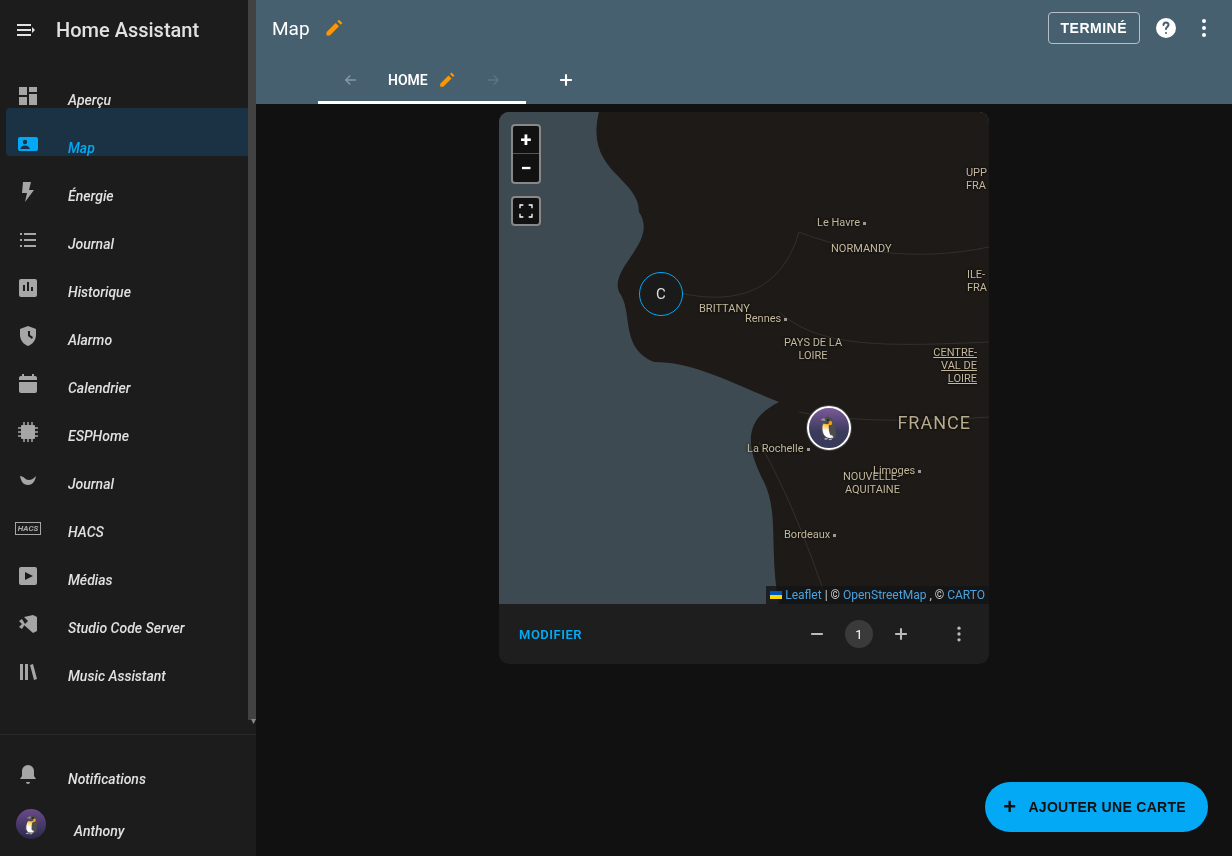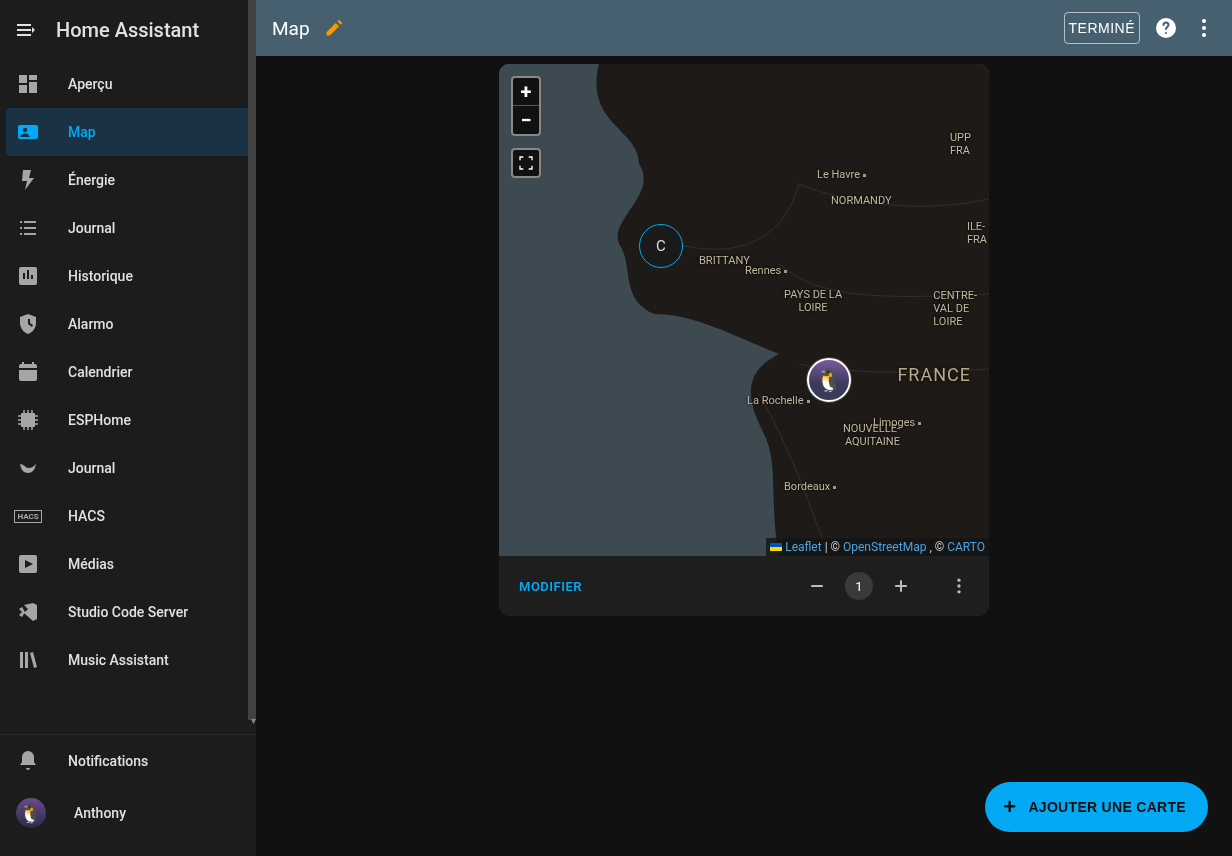--- a/index.html
+++ b/index.html
@@ -10,38 +10,38 @@
 .sidebar{width:256px;background:#1c1c1c;display:flex;flex-direction:column;color:#e1e1e1;position:relative;}
 .sidebar-scroll{flex:0 0 734px;overflow:hidden;position:relative;}
 .sidebar-track{position:absolute;right:0;top:0;width:8px;height:100%;}
 .sidebar-thumb{position:absolute;right:0;top:0;width:8px;height:720px;background:#424242;}
 .sidebar-scroll .indicator-down{position:absolute;right:0;bottom:8px;font-size:10px;color:#888;}
 
 .sb-header{height:60px;display:flex;align-items:center;padding:0 14px;gap:18px;}
 .sb-header .menu-btn{width:24px;height:24px;color:#e1e1e1;}
 .sb-title{font-size:20px;font-weight:500;color:#e1e1e1;}
 
-.sb-item{height:48px;display:flex;align-items:center;padding:0 16px;gap:28px;color:#e1e1e1;cursor:pointer;font-size:14px;font-weight:500;}
+.sb-item{height:48px;display:flex;align-items:flex-end;padding:0 16px;gap:28px;color:#e1e1e1;cursor:pointer;font-size:14px;font-weight:500;font-style:italic;}
 .sb-item .icn{width:24px;height:24px;display:flex;align-items:center;justify-content:center;opacity:.7;}
 .sb-item .icn svg{width:24px;height:24px;}
 .sb-item.active{background:#1b3244;border-radius:4px;margin:0 6px;padding:0 10px;}
 .sb-item.active{color:#03a9f4;}
 .sb-item.active .icn{opacity:1;}
 
 .sb-footer{flex:1;display:flex;flex-direction:column;border-top:1px solid #2a2a2a;}
 .sb-footer .sb-item{height:52px;}
 .avatar{width:30px;height:30px;border-radius:50%;background:linear-gradient(180deg,#6a4a8a 0%,#2a2a4a 100%);display:flex;align-items:center;justify-content:center;font-size:18px;}
 
 
 .main{flex:1;background:#111;display:flex;flex-direction:column;}
 .header{height:56px;background:#46606f;display:flex;align-items:center;padding:0 16px;gap:14px;color:#fff;}
 .header .title{font-size:19px;font-weight:400;}
 .header .edit-icon{color:#ff9800;}
 .header-spacer{flex:1;}
-.btn-done{border:1px solid rgba(255,255,255,.6);background:transparent;color:#fff;font-weight:400;font-size:14px;padding:7px 4px;border-radius:4px;cursor:pointer;letter-spacing:.5px;}
+.btn-done{border:1px solid rgba(255,255,255,.6);background:transparent;color:#fff;font-weight:700;font-size:14px;padding:7px 12px;border-radius:4px;cursor:pointer;letter-spacing:.5px;}
 .hicon{width:24px;height:24px;color:#fff;cursor:pointer;}
 
 .tabs{height:48px;background:#46606f;display:flex;align-items:flex-end;padding-left:68px;color:#fff;}
 .tab-arrow{opacity:.35;padding:0 18px;height:48px;display:flex;align-items:center;}
 .tab{height:48px;display:flex;align-items:center;gap:10px;font-weight:600;font-size:14px;position:relative;padding:0 10px;}
 .tab.active::after{content:"";position:absolute;left:-60px;right:-60px;bottom:0;height:3px;background:#fff;}
 .tab .edit-icon{color:#ff9800;}
 .tab-add{padding:0 36px;height:48px;display:flex;align-items:center;font-size:22px;}
 
 .content{flex:1;display:flex;justify-content:center;padding-top:8px;position:relative;}
@@ -243,20 +243,45 @@
         </span>
       <span class="hicon">
           <svg viewBox="0 0 24 24" fill="currentColor">
             <circle cx="12" cy="5" r="2"></circle>
             <circle cx="12" cy="12" r="2"></circle>
             <circle cx="12" cy="19" r="2"></circle>
           </svg>
         </span>
     </div>
 
+    <div class="tabs">
+      <div class="tab-arrow">
+          <svg width="18" height="18" viewBox="0 0 24 24" fill="none" stroke="#fff" stroke-width="2">
+            <path d="M19 12H5M11 6l-6 6 6 6"></path>
+          </svg>
+        </div>
+      <div class="tab active">
+        <span>HOME</span>
+        <span class="edit-icon">
+            <svg width="18" height="18" viewBox="0 0 24 24" fill="currentColor">
+              <path d="M3 17l11-11 4 4L7 21H3zM16 4l2-2 4 4-2 2z"></path>
+            </svg>
+          </span>
+      </div>
+      <div class="tab-arrow">
+          <svg width="18" height="18" viewBox="0 0 24 24" fill="none" stroke="#fff" stroke-width="2" opacity=".35">
+            <path d="M5 12h14M13 6l6 6-6 6"></path>
+          </svg>
+        </div>
+      <div class="tab-add">
+          <svg width="20" height="20" viewBox="0 0 24 24" fill="none" stroke="#fff" stroke-width="2.5">
+            <path d="M12 5v14M5 12h14"></path>
+          </svg>
+        </div>
+    </div>
 
     <div class="content">
       <div class="card">
         <div class="map">
 
           <svg width="490" height="492" style="position:absolute;left:0;top:0;">
             <rect width="490" height="492" fill="#3e4a52"></rect>
             <path d="M100 0 L490 0 L490 492 L280 492 C270 440 280 400 265 370 C250 340 240 310 280 290 C230 270 195 250 155 250 C120 235 135 200 120 180 C110 155 160 130 140 100 C140 65 85 60 100 0 Z" fill="#1d1a17"></path>
             <path d="M100 0 C120 15 140 10 180 20 C175 40 145 42 130 55 C115 45 95 35 100 0 Z" fill="#1d1a17"></path>
 
@@ -276,24 +301,24 @@
           <div class="marker c">
               <span>C</span>
             </div>
           <div class="marker user">🐧</div>
 
           <span class="map-label big" style="right:18px;top:300px;">FRANCE</span>
           <span class="map-label" style="left:200px;top:190px;">BRITTANY</span>
           <span class="map-label" style="left:332px;top:130px;">NORMANDY</span>
           <span class="map-label" style="left:285px;top:224px;white-space:pre;text-align:center;">PAYS DE LA
 LOIRE</span>
-          <span class="map-label" style="right:12px;top:225px;white-space:pre;text-align:left;">CENTRE-
+          <span class="map-label" style="right:12px;top:234px;white-space:pre;text-align:right;text-decoration:underline;">CENTRE-
 VAL DE
 LOIRE</span>
-          <span class="map-label" style="right:18px;top:54px;white-space:pre;margin-top:13px;">UPP
+          <span class="map-label" style="right:2px;top:54px;white-space:pre;">UPP
 FRA</span>
           <span class="map-label" style="right:2px;top:156px;white-space:pre;">ILE-
 FRA</span>
           <span class="map-label" style="left:344px;top:358px;white-space:pre;text-align:right;">NOUVELLE-
 AQUITAINE</span>
           <span class="map-label city" style="left:318px;top:104px;">Le Havre</span>
           <span class="map-label city" style="left:246px;top:200px;">Rennes</span>
           <span class="map-label city" style="left:248px;top:330px;">La Rochelle</span>
           <span class="map-label city" style="left:374px;top:352px;">Limoges</span>
           <span class="map-label city" style="left:285px;top:416px;">Bordeaux</span>

